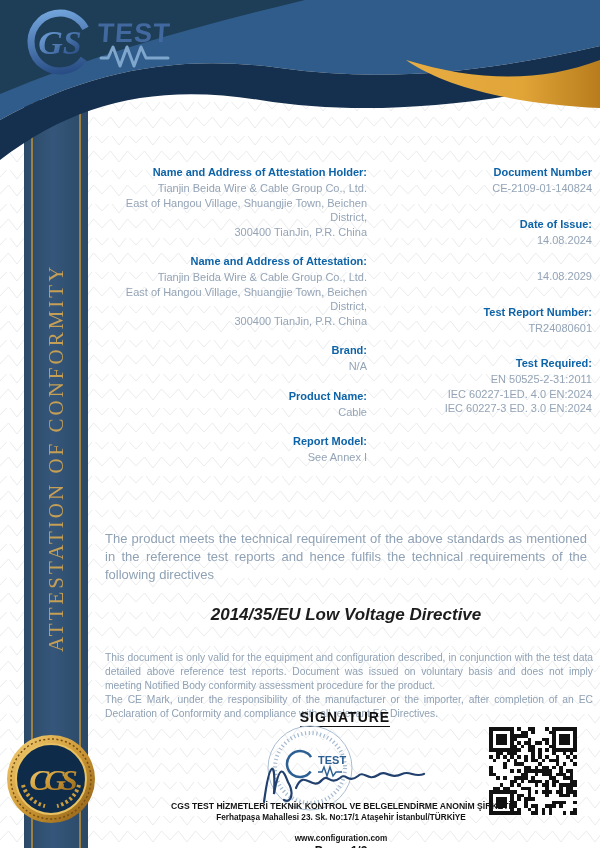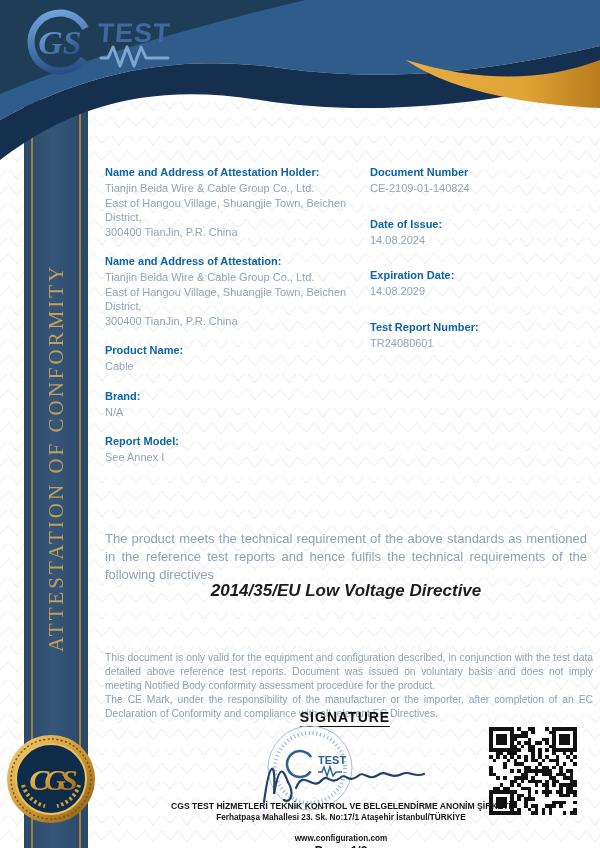--- a/index.html
+++ b/index.html
@@ -17,27 +17,27 @@
                 writing-mode:vertical-rl;transform:rotate(180deg);
                 font-family:"Liberation Serif",serif;font-size:21px;letter-spacing:3px;
                 color:#c59f55;white-space:nowrap;}
   
   #header-art{position:absolute;left:0;top:0;z-index:2;}
   #medal{position:absolute;left:5px;top:733px;z-index:3;}
   
   .col{position:absolute;z-index:3;}
   #col-left{left:105px;top:166px;width:262px;}
   #col-right{left:370px;top:166px;width:222px;}
-  .field{margin-bottom:16px;}
+  .field{margin-bottom:16px;text-align:right;}
   #col-right .field{margin-bottom:22px;}
   .field .lbl{font-weight:bold;color:#0d63a8;font-size:11px;margin-bottom:3px;}
   .field .val{color:#94a4b6;font-size:11px;line-height:1.32;white-space:pre-line;}
   #statement{position:absolute;left:105px;top:530px;width:482px;z-index:3;
              font-size:13px;line-height:1.4;color:#8fa1b4;text-align:justify;}
-  #directive{position:absolute;left:105px;top:581px;width:482px;z-index:3;text-align:center;
+  #directive{position:absolute;left:105px;top:605px;width:482px;z-index:3;text-align:center;
              font-size:17px;font-weight:bold;font-style:italic;color:#1c1c1c;}
   #disclaimer{position:absolute;left:105px;top:651px;width:488px;z-index:3;
               font-size:10.3px;line-height:1.35;color:#8fa1b4;text-align:justify;white-space:pre-line;}
   #sig-block{position:absolute;left:262px;top:708px;width:166px;z-index:3;text-align:center;}
   #sig-label{display:inline-block;font-size:14px;font-weight:bold;letter-spacing:1px;
              color:#111;border-bottom:1.5px solid #111;padding-bottom:1px;}
   #stamp{position:absolute;left:248px;top:716px;z-index:3;}
   #qr{position:absolute;left:489px;top:727px;width:88px;height:88px;z-index:3;
       display:grid;grid-template-columns:repeat(25,1fr);grid-template-rows:repeat(25,1fr);
       background:#fff;}
@@ -125,57 +125,62 @@
       </div>
 
       <div class="field">
         <div class="lbl">Name and Address of Attestation:</div>
         <div class="val">Tianjin Beida Wire &amp; Cable Group Co., Ltd.
 East of Hangou Village, Shuangjie Town, Beichen District,
 300400 TianJin, P.R. China</div>
       </div>
 
       <div class="field">
+        <div class="lbl">Brand:</div>
+        <div class="val">N/A</div>
+      </div>
+
+      <div class="field">
         <div class="lbl">Product Name:</div>
         <div class="val">Cable</div>
       </div>
 
       <div class="field">
-        <div class="lbl">Brand:</div>
-        <div class="val">N/A</div>
-      </div>
-
-      <div class="field">
         <div class="lbl">Report Model:</div>
         <div class="val">See Annex I</div>
       </div>
     </div>
 
   <div id="col-right" class="col">
 
       <div class="field">
         <div class="lbl">Document Number</div>
         <div class="val">CE-2109-01-140824</div>
       </div>
 
       <div class="field">
         <div class="lbl">Date of Issue:</div>
         <div class="val">14.08.2024</div>
       </div>
 
       <div class="field">
-        <div class="lbl">Expiration Date:</div>
         <div class="val">14.08.2029</div>
       </div>
 
       <div class="field">
         <div class="lbl">Test Report Number:</div>
         <div class="val">TR24080601</div>
       </div>
 
+      <div class="field">
+        <div class="lbl">Test Required:</div>
+        <div class="val">EN 50525-2-31:2011
+IEC 60227-1ED. 4.0 EN:2024
+IEC 60227-3 ED. 3.0 EN:2024</div>
+      </div>
     </div>
 
   <div id="statement">The product meets the technical requirement of the above standards as mentioned in the reference test reports and hence fulfils the technical requirements of the following directives</div>
 
   <div id="directive">2014/35/EU Low Voltage Directive</div>
 
   <div id="disclaimer">This document is only valid for the equipment and configuration described, in conjunction with the test data detailed above reference test reports. Document was issued on voluntary basis and does not imply meeting Notified Body conformity assessment procedure for the product.
 The CE Mark, under the responsibility of the manufacturer or the importer, after completion of an EC Declaration of Conformity and compliance with all relevant EC Directives.</div>
 
   <div id="sig-block">

